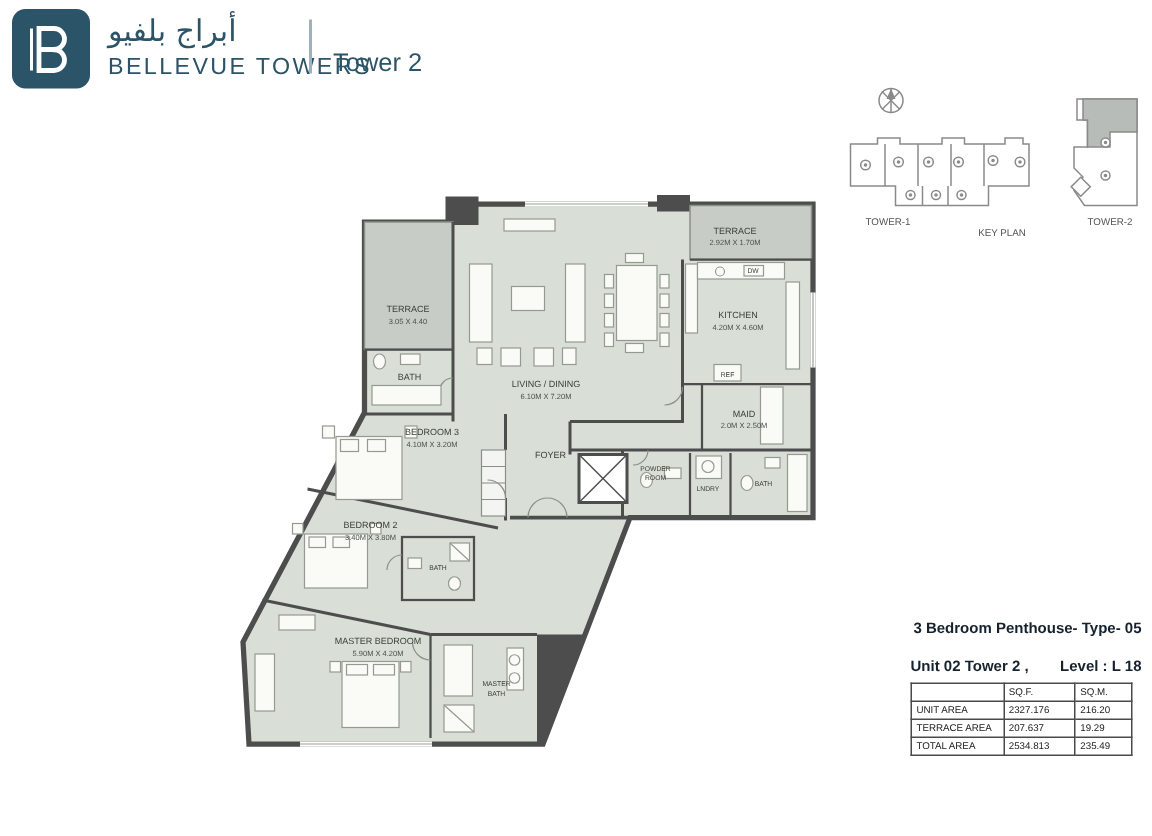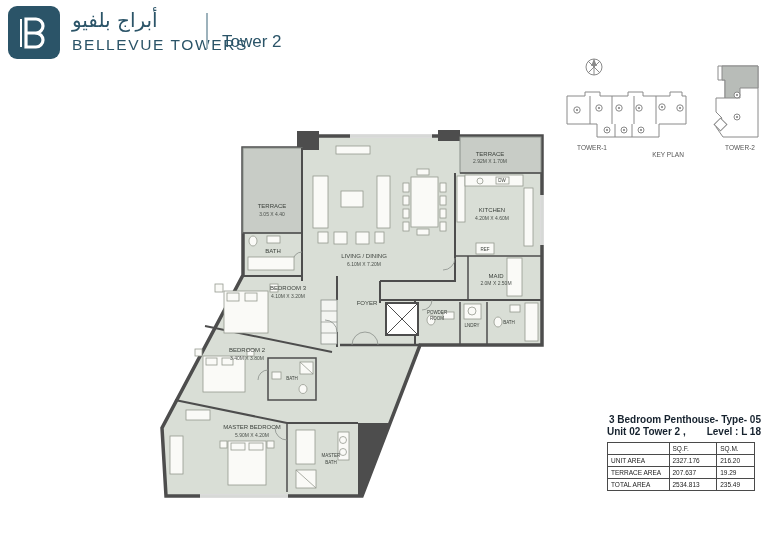--- a/index.html
+++ b/index.html
@@ -21,21 +21,21 @@
   .plan-svg { position:absolute; left:0; top:0; }
   svg text { font-family:"Liberation Sans", sans-serif; fill:#3b403b; }
   .room-label { font-size:6px; text-anchor:middle; }
   .dim-label  { font-size:5px; text-anchor:middle; fill:#4b504b; }
   .tiny-label { font-size:4.5px; text-anchor:middle; }
   .kp-label   { font-size:6.5px; fill:#555; text-anchor:middle; }
 
   
   .unit-info { position:absolute; left:607px; top:414px; width:154px; color:#16222e; }
   .ui-title { font-size:10px; font-weight:bold; white-space:nowrap;text-align:right; }
-  .ui-sub { display:flex; justify-content:space-between; font-size:10px; font-weight:bold; margin-top:1px; }
+  .ui-sub { display:flex; justify-content:space-between; font-size:10px; font-weight:bold; margin-top:14px; }
   .area-table { border-collapse:collapse; margin-top:5px; width:148px; }
   .area-table td, .area-table th { border:1px solid #4a4a4a; font-size:6.5px; font-weight:normal;
         color:#222; padding:2px 3px; text-align:left; height:10px; }
   .area-table .c1 { width:62px; }
   .area-table .c2 { width:48px; }
   .area-table .c3 { width:38px; }
 </style>
 </head>
 <body>
 

